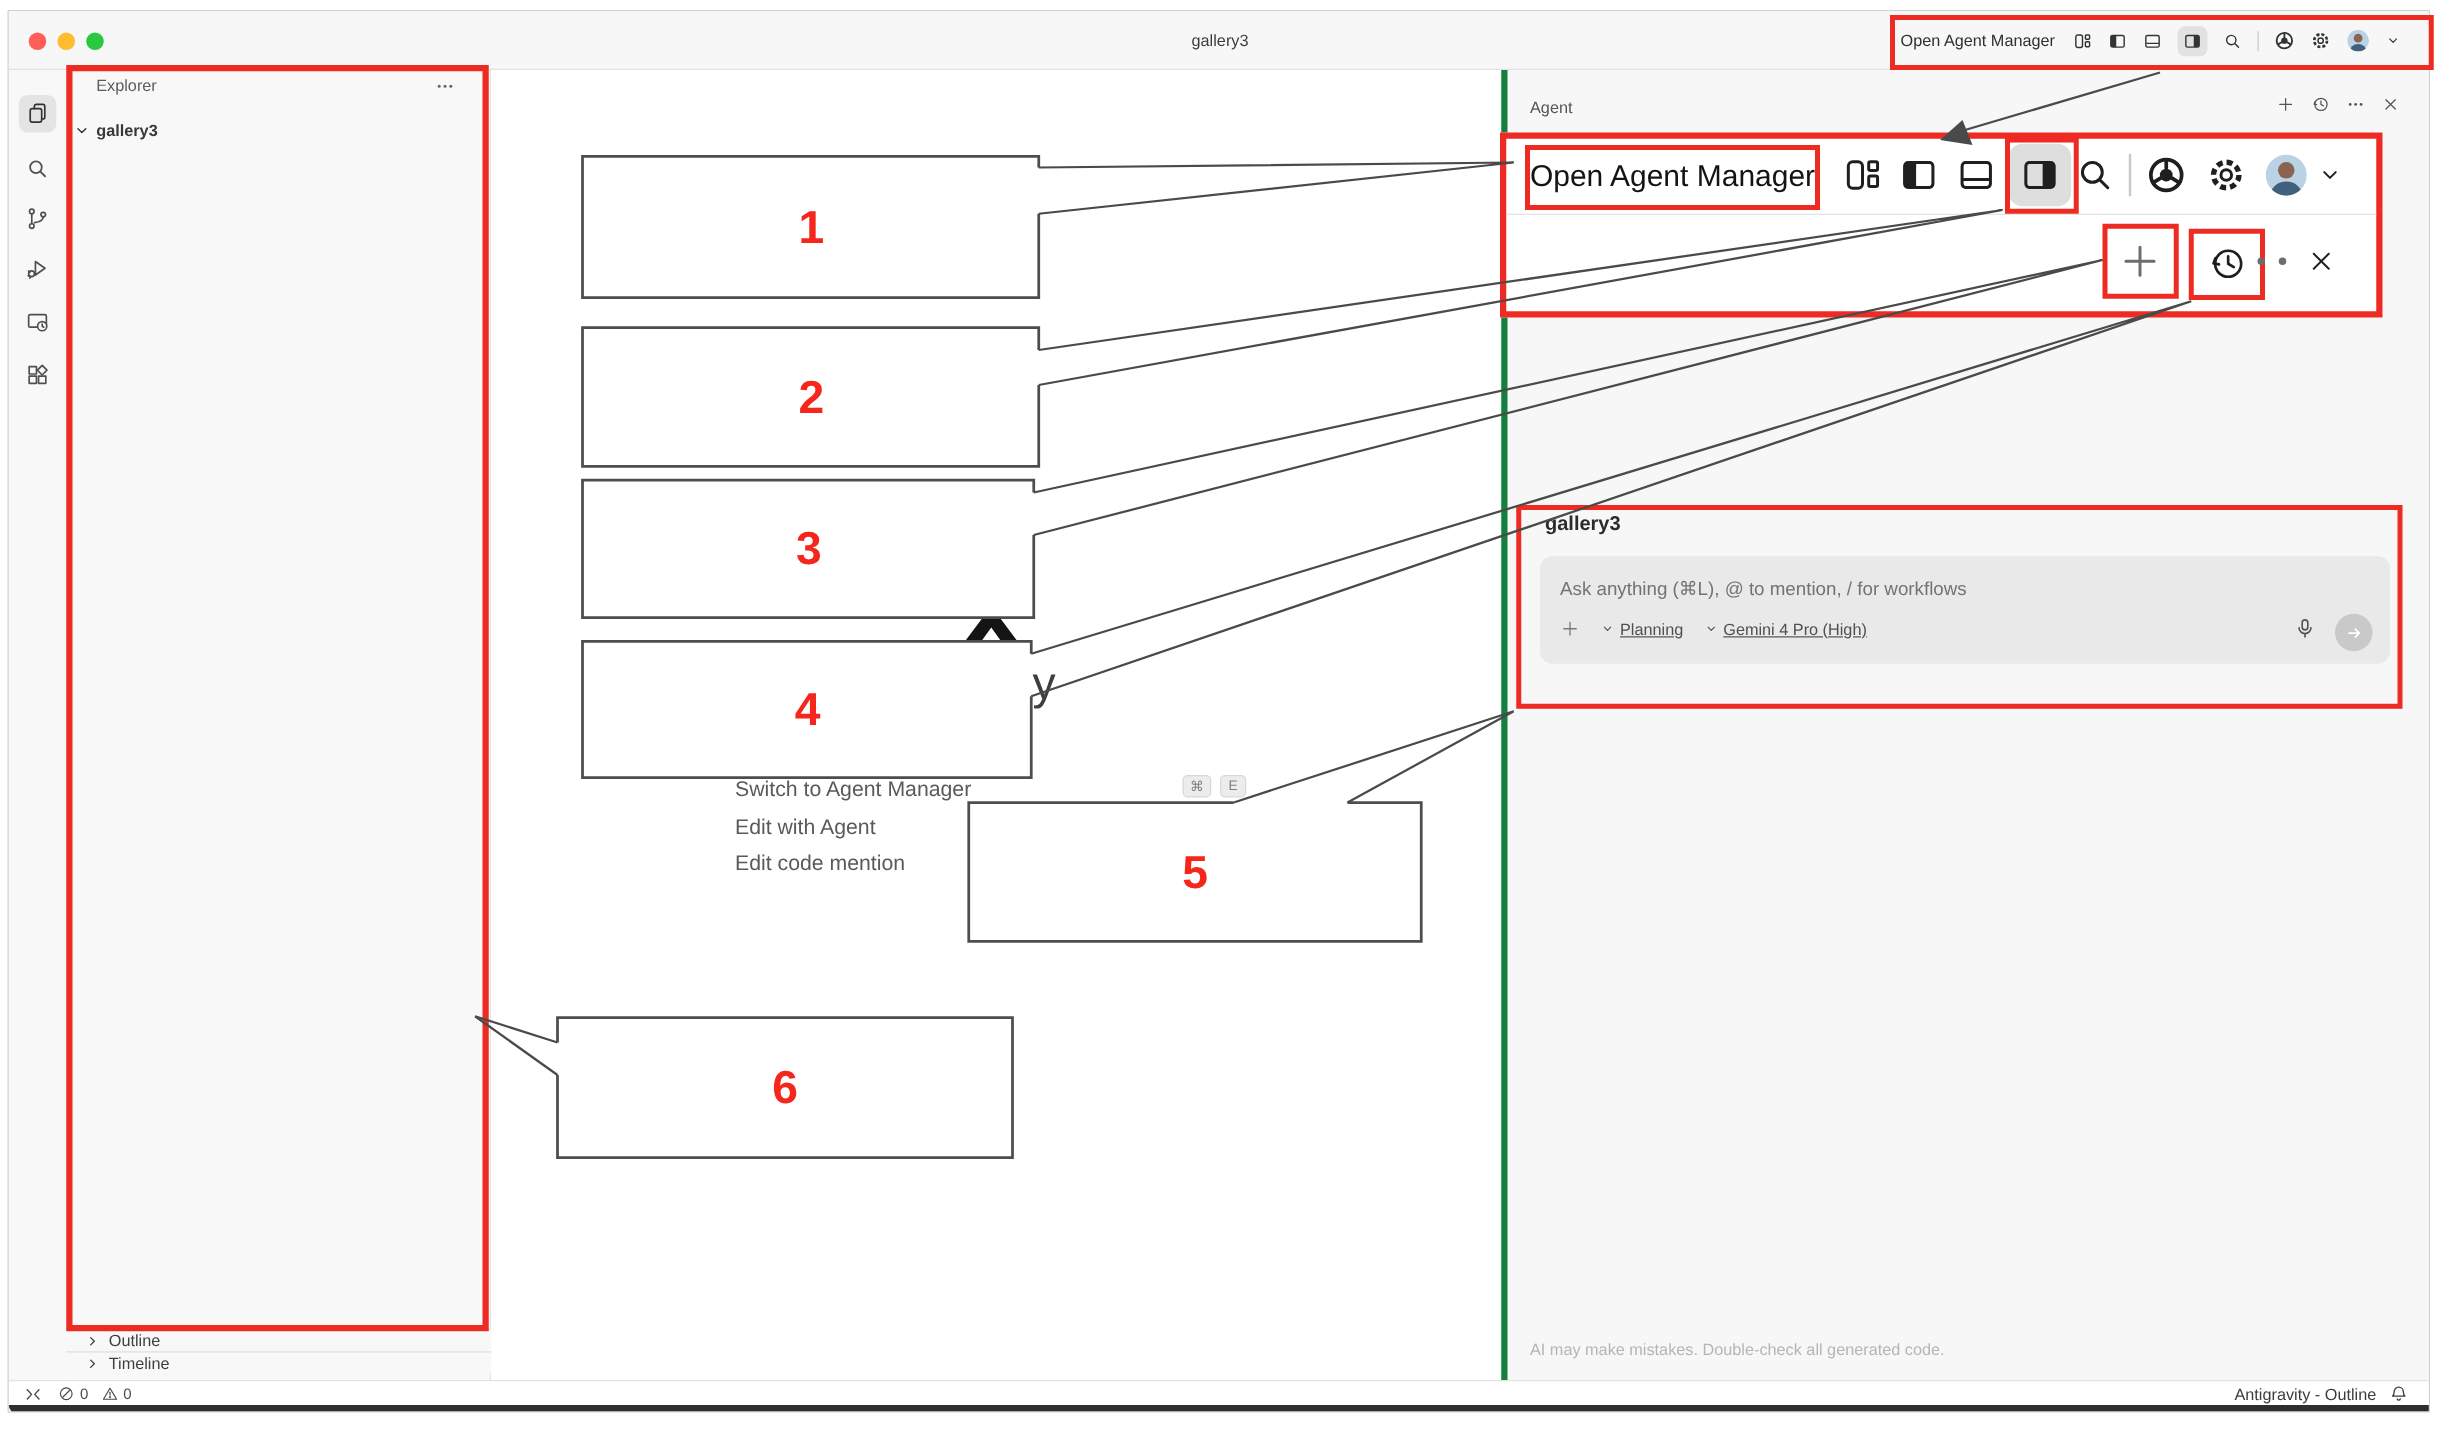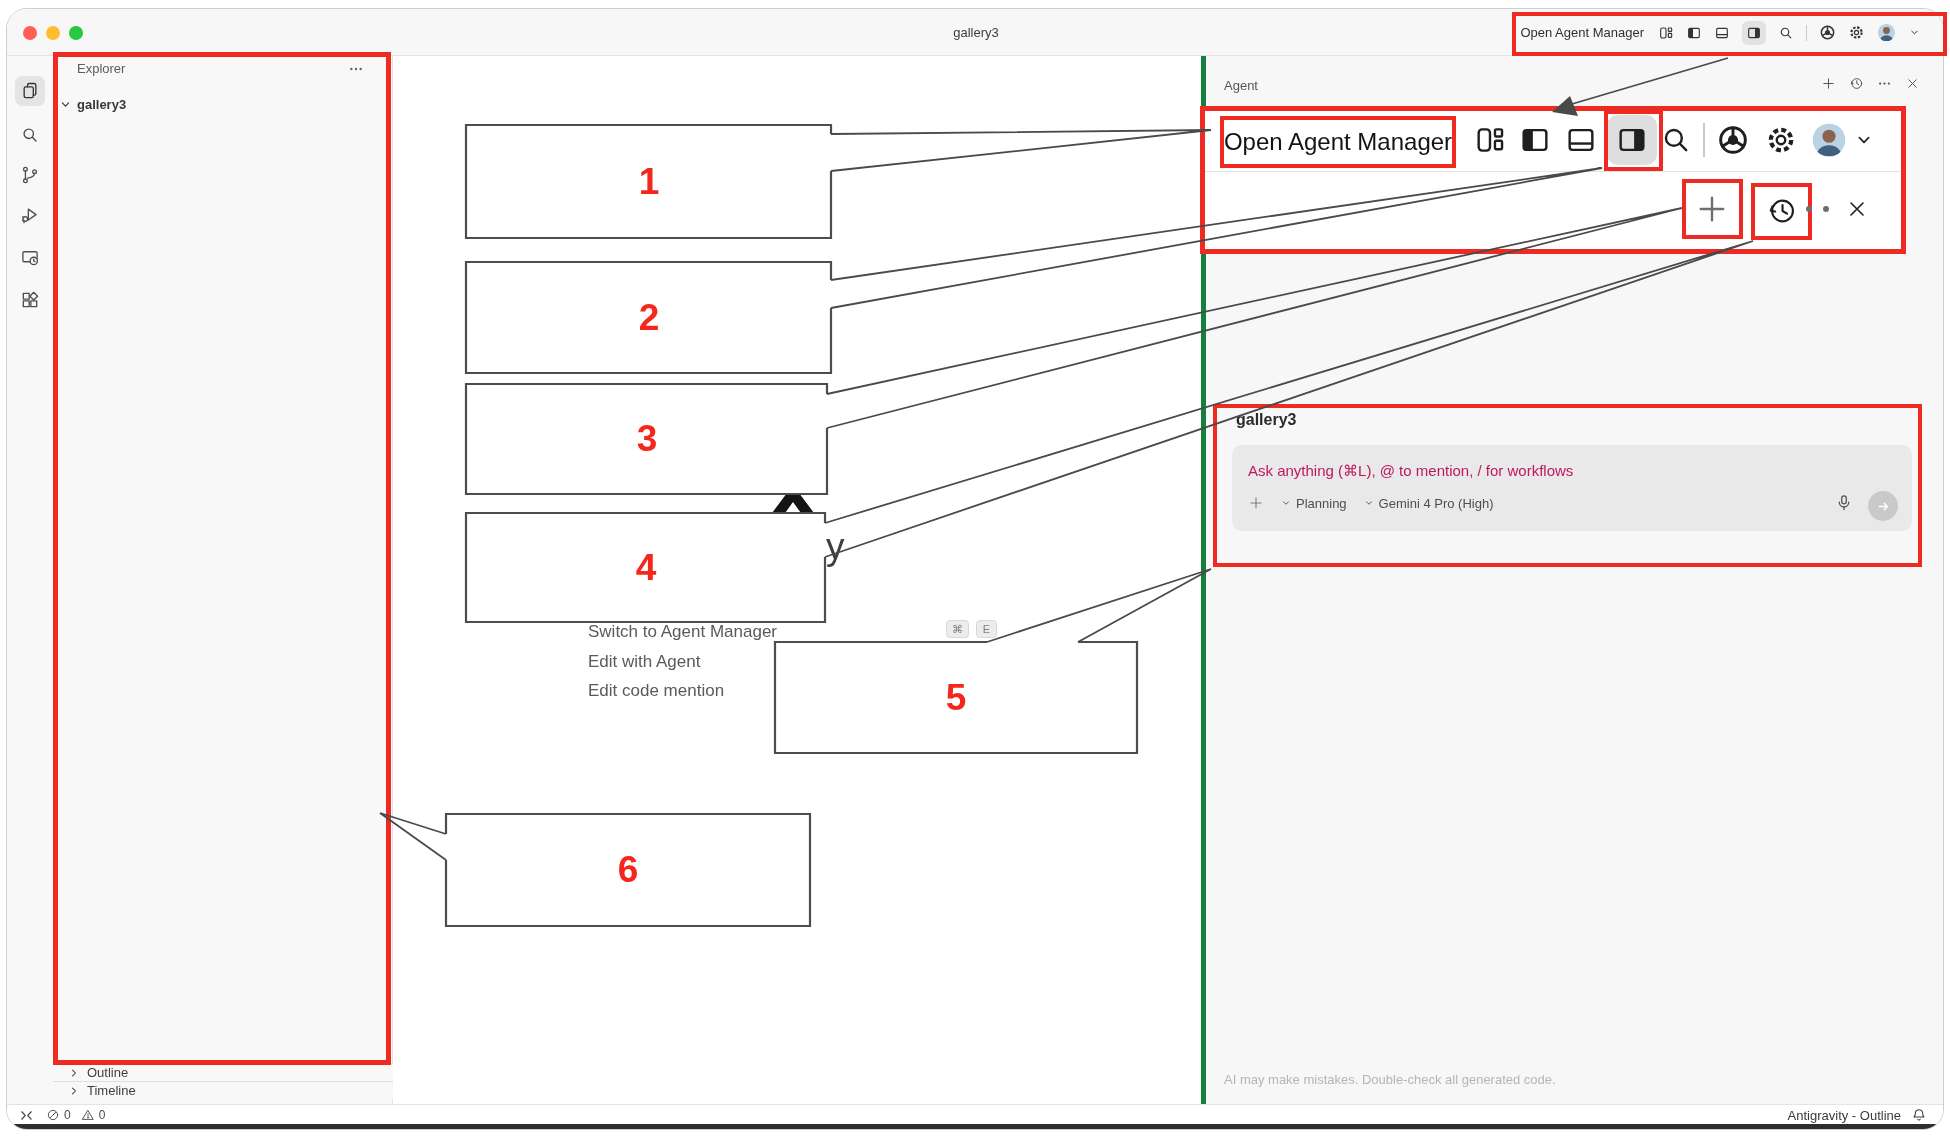--- a/index.html
+++ b/index.html
@@ -2,21 +2,21 @@
 <html><head>
 <meta charset="utf-8">
 <style>
   * { box-sizing: border-box; margin: 0; padding: 0; }
   html,body { background:#fff; }
   body { font-family: "Liberation Sans", sans-serif; }
   #canvas { position: relative; width:1950px; height:1144px; background:#fff; overflow:hidden; }
 
   
   #window { position:absolute; left:6px; top:8px; width:1938px; height:1122px;
-            background:#fff; border:1px solid #cfcfcf; border-radius:21px; overflow:hidden; z-index:1; }
+            background:#fff; border:1px solid #cfcfcf; border-radius:1px; overflow:hidden; z-index:1; }
   #titlebar { position:absolute; left:0; top:0; width:1938px; height:47px; background:#f7f7f7; border-bottom:1px solid #e2e2e2; }
   .traffic { position:absolute; top:17px; width:14px; height:14px; border-radius:50%; }
   #title-center { position:absolute; left:0; right:0; top:0; height:47px; display:flex; align-items:center; justify-content:center;
                   font-size:13px; color:#3c3c3c; }
   #title-right { position:absolute; right:24px; top:0; height:47px; display:flex; align-items:center; gap:12px; color:#333; }
   #title-right .cc-label { font-size:13px; color:#303030; margin-right:2px; white-space:nowrap; }
   .pill-sm { width:24px; height:24px; background:#e2e2e2; border-radius:6px; display:flex; align-items:center; justify-content:center; }
   .vsep { width:1px; height:16px; background:#c9c9c9; }
 
   #activitybar { position:absolute; left:0; top:47px; width:46px; height:1048px; background:#f8f8f8; }
@@ -38,22 +38,22 @@
   #wm-partial { position:absolute; left:433px; top:470px; font-size:37px; color:#3f3f3f; }
 
   #agent { position:absolute; left:1194px; top:47px; width:744px; height:1048px; background:#f7f7f7; border-left:5px solid #15803d; }
   #agent-title { position:absolute; left:18px; top:22px; font-size:13px; color:#555; }
   #agent-actions { position:absolute; left:615px; top:20px; display:flex; align-items:center; gap:13px; color:#555; }
   #agent-disclaimer { position:absolute; left:18px; top:1016px; font-size:13px; color:#b5b5b5; }
 
   
   #composer-heading { position:absolute; left:30px; top:355px; font-size:16px; font-weight:bold; color:#2b2b2b; }
   #composer-box { position:absolute; left:26px; top:389px; width:680px; height:86px; background:#e9e9e9; border-radius:10px; }
-  #composer-ph { position:absolute; left:16px; top:17px; font-size:15px; color:#be185d; }
-  #composer-controls { position:absolute; left:16px; top:50px; display:flex; align-items:center; gap:16px; color:#5a5a5a; font-size:13px; }
+  #composer-ph { position:absolute; left:16px; top:17px; font-size:15px; color:#737373; }
+  #composer-controls { position:absolute; left:16px; top:50px; display:flex; align-items:center; gap:16px; color:#5a5a5a; font-size:13px;text-decoration:underline; }
   .drop { display:flex; align-items:center; gap:4px; color:#4f4f4f; }
   #composer-mic { position:absolute; right:58px; top:48px; color:#555; }
   #composer-send { position:absolute; right:14px; top:46px; width:30px; height:30px; border-radius:50%; background:#c9c9c9;
                    display:flex; align-items:center; justify-content:center; color:#fff; }
 
   #statusbar { position:absolute; left:0; top:1095px; width:1938px; height:20px; background:#fff; border-top:1px solid #e3e3e3; }
   #status-left { position:absolute; left:12px; top:0; height:20px; display:flex; align-items:center; gap:12px; color:#4a4a4a; font-size:12px; }
   .stat-group { display:flex; align-items:center; gap:4px; }
   #status-right { position:absolute; right:18px; top:0; height:20px; display:flex; align-items:center; gap:10px; color:#3c3c3c; font-size:13px; }
   #darkstrip { position:absolute; left:0; top:1115px; width:1938px; height:7px; background:#2e2e2e; border-radius:0 0 11px 11px; }

